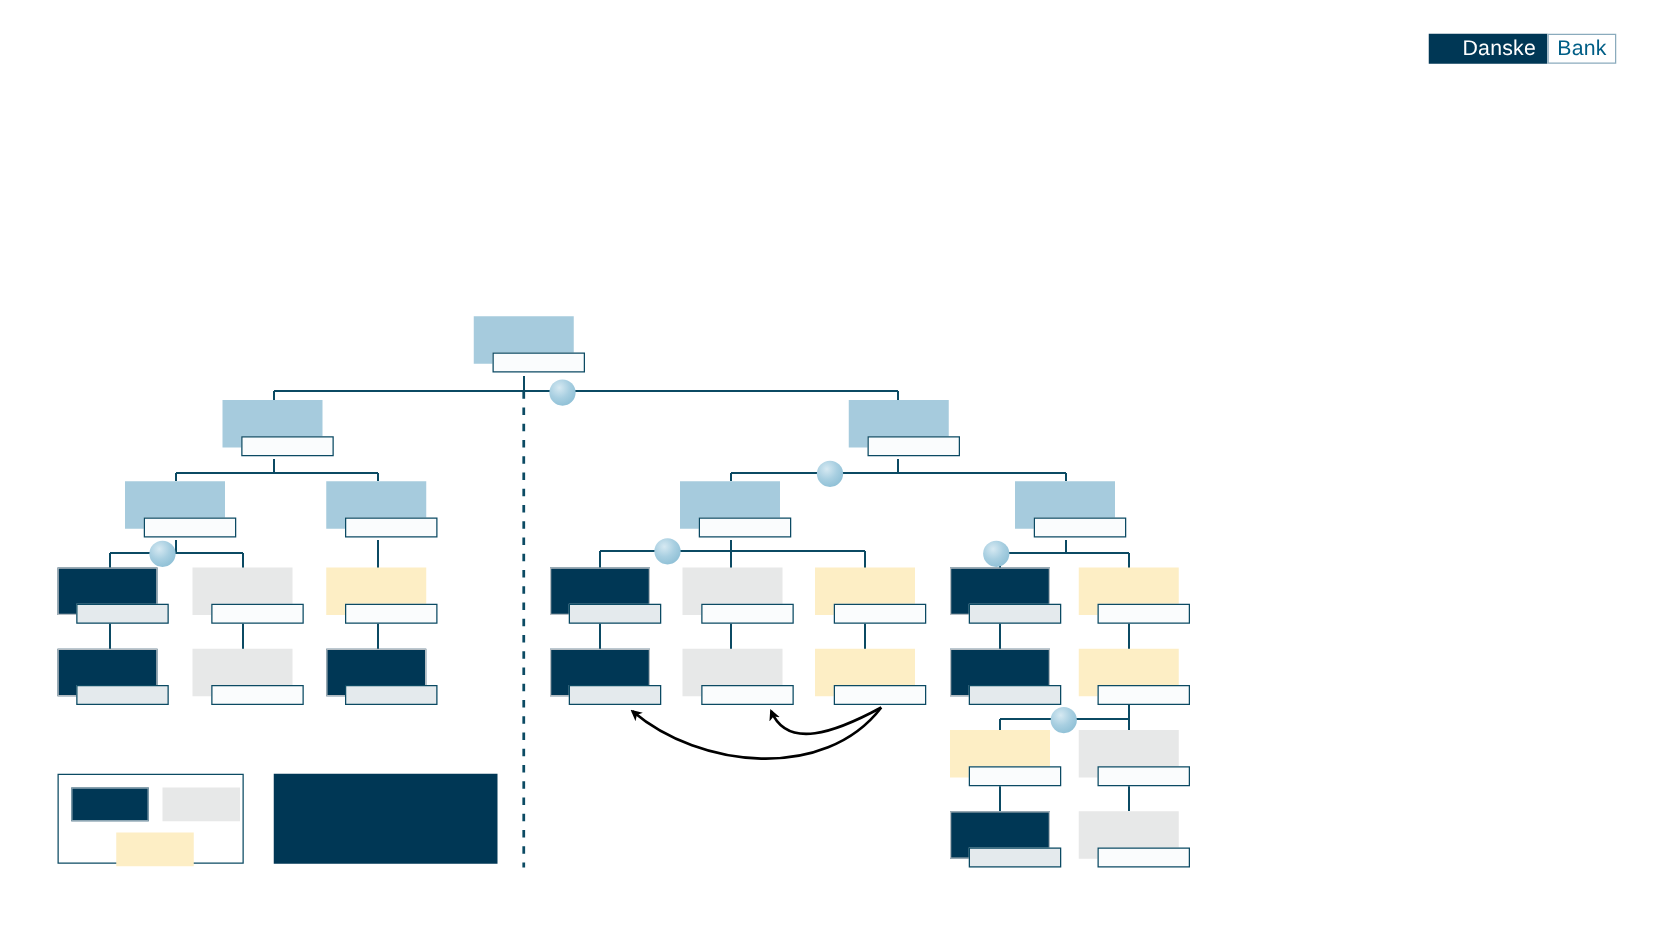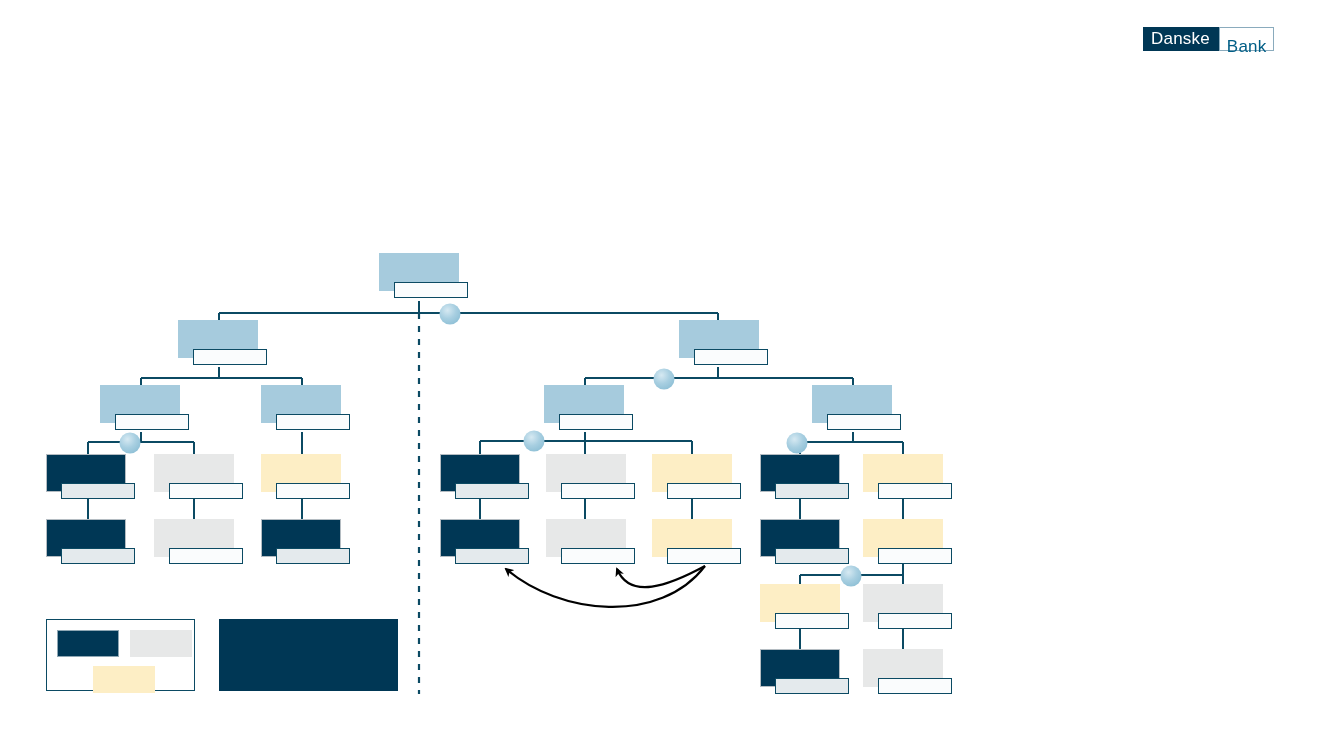--- a/index.html
+++ b/index.html
@@ -27,30 +27,30 @@
     position: absolute;
     display: flex;
     align-items: stretch;
     height: 24px;
   }
   .logo-danske {
     background: #003755;
     color: #ffffff;
     font-size: 17px;
     line-height: 24px;
-    padding: 0 9px 0 8px;
+    padding: 0 9px 0 27px;
     letter-spacing: 0.2px;
     font-family: "Liberation Sans", sans-serif;
   }
   .logo-bank {
     background: #ffffff;
     color: #005e86;
     font-size: 17px;
     line-height: 22px;
-    padding: 8px 7px;
+    padding: 0 7px;
     border: 1px solid #8aabbd;
     letter-spacing: 0.2px;
     font-family: "Liberation Sans", sans-serif;
   }
 
   
   #connectors {
     position: absolute;
     left: 0; top: 0;
     width: 1333px;

